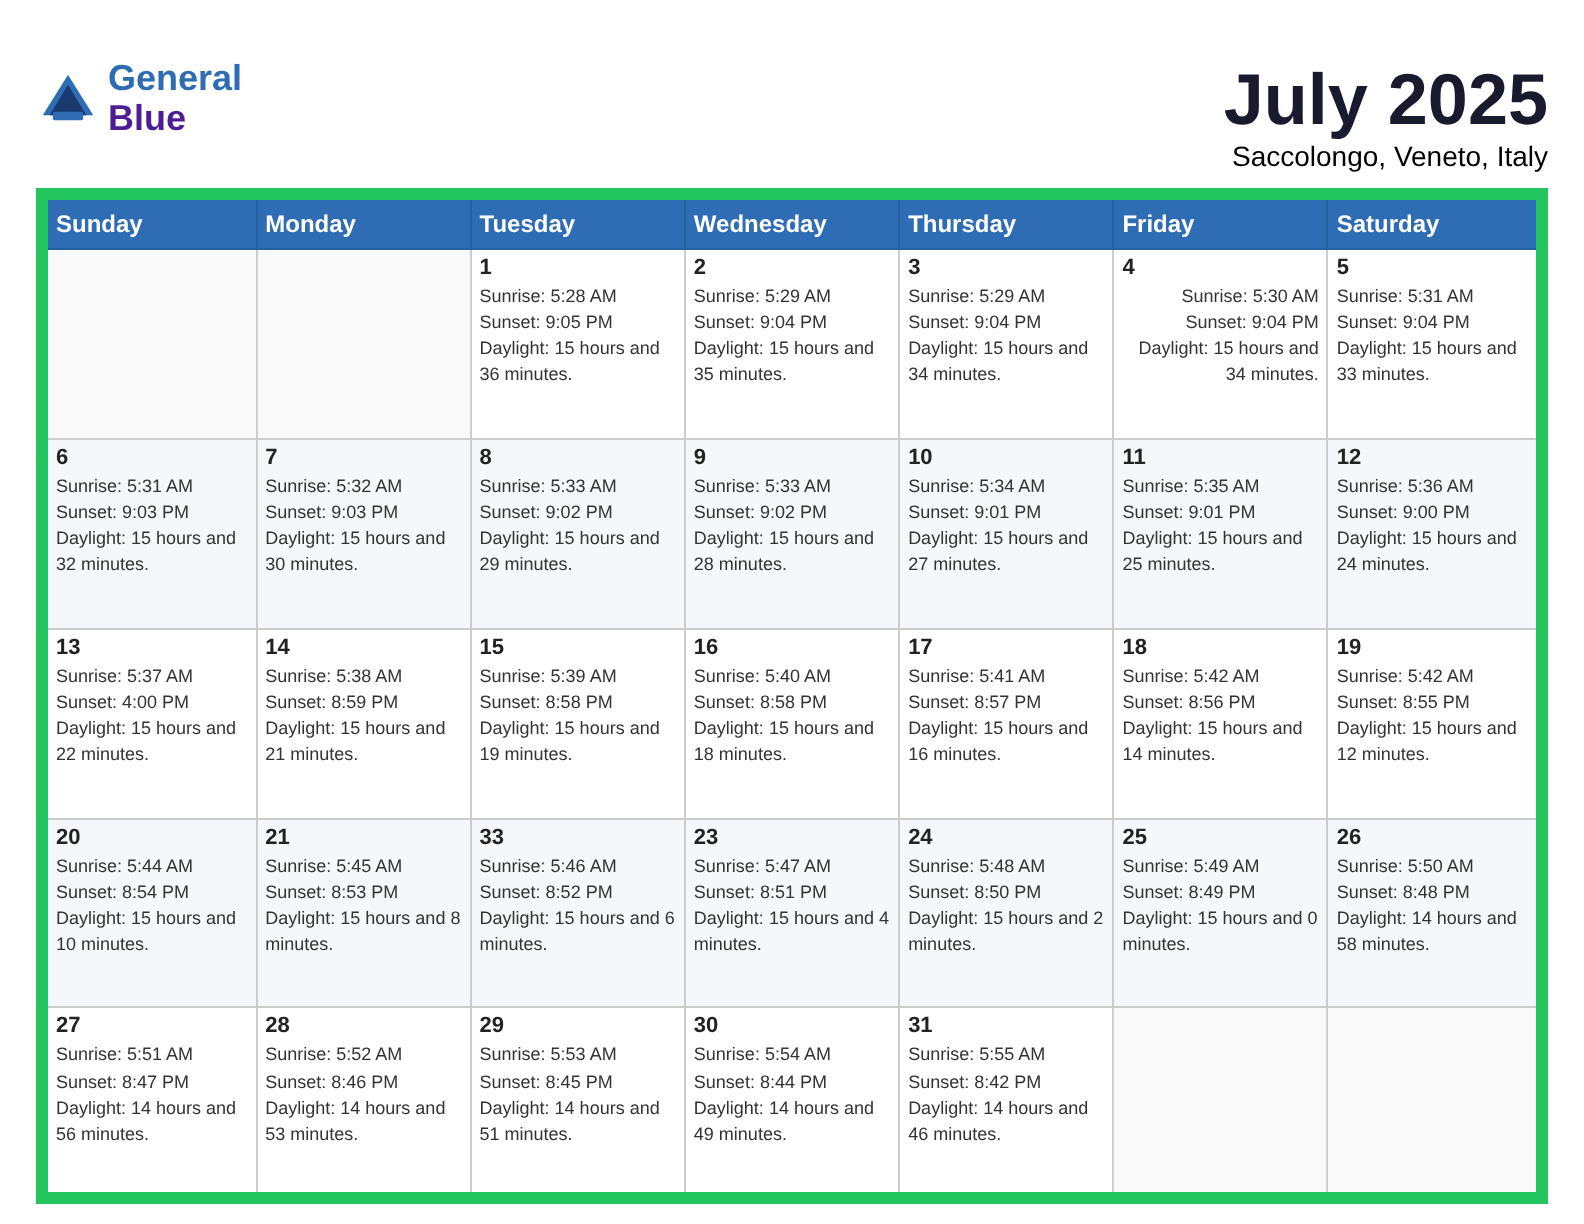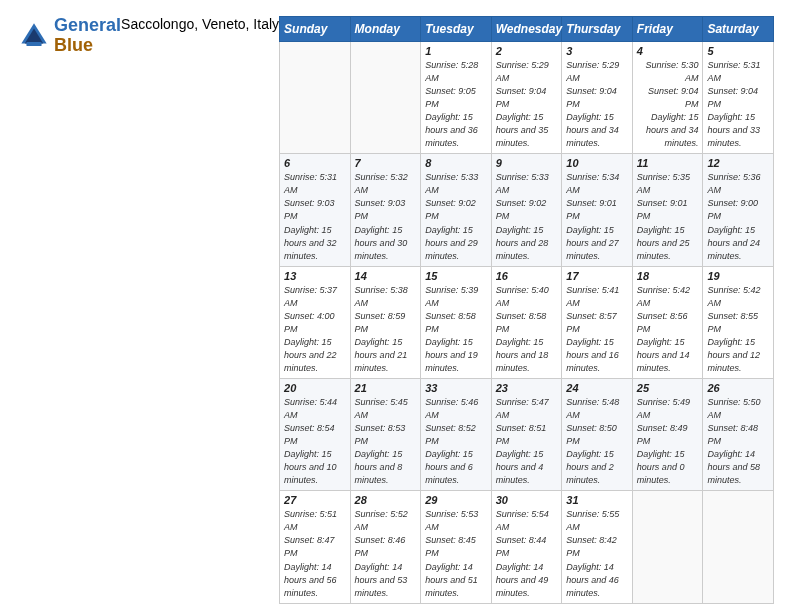--- a/index.html
+++ b/index.html
@@ -6,22 +6,23 @@
     body {
       width: 792px;
       height: 612px;
       font-family: Arial, sans-serif;
       background: #fff;
       overflow: hidden;
     }
     .page {
       width: 792px;
       height: 612px;
-      padding: 16px 18px 10px 18px;
+      padding: 30px 18px 10px 18px;
       display: flex;
+      flex-direction: column;
     }
     .header {
       display: flex;
       justify-content: space-between;
       align-items: flex-start;
       margin-bottom: 8px;
     }
     .logo {
       display: flex;
       align-items: center;
@@ -48,25 +49,24 @@
       font-weight: bold;
       color: #1a1a2e;
       line-height: 1.1;
     }
     .location {
       font-size: 14px;
       color: #000000;
     }
     .calendar {
       flex: 1;
-      border: 1px solid #22c55e;
+      border: 6px solid #22c55e;
       border-collapse: collapse;
       width: 100%;
       table-layout: fixed;
-      font-style: italic;
     }
     .calendar th {
       background: #2e6db4;
       color: #fff;
       font-size: 12px;
       font-weight: bold;
       padding: 5px 4px;
       text-align: left;
       border: 1px solid #2560a0;
     }
@@ -103,24 +103,25 @@
 <div class="page">
   <div class="header">
     <div class="logo">
       <svg class="logo-icon" viewBox="0 0 38 38">
         <polygon points="19,4 34,28 4,28" fill="#2e6db4"></polygon>
         <polygon points="19,10 30,28 8,28" fill="#1a3a6e"></polygon>
         <rect x="10" y="26" width="18" height="5" rx="1" fill="#2e6db4"></rect>
       </svg>
       <div class="logo-text">
         <div><span>General</span></div>
-        <div><span style="color:#a16207">Blue</span></div>
+        <div><span style="color:#4c1d95">Blue</span></div>
       </div>
     </div>
     <div class="title-block">
+      <div class="month-title">July 2025</div>
       <div class="location">Saccolongo, Veneto, Italy</div>
     </div>
   </div>
 
   <table class="calendar">
     <thead>
       <tr>
       <th>Sunday</th>
           <th>Monday</th>
           <th>Tuesday</th>

